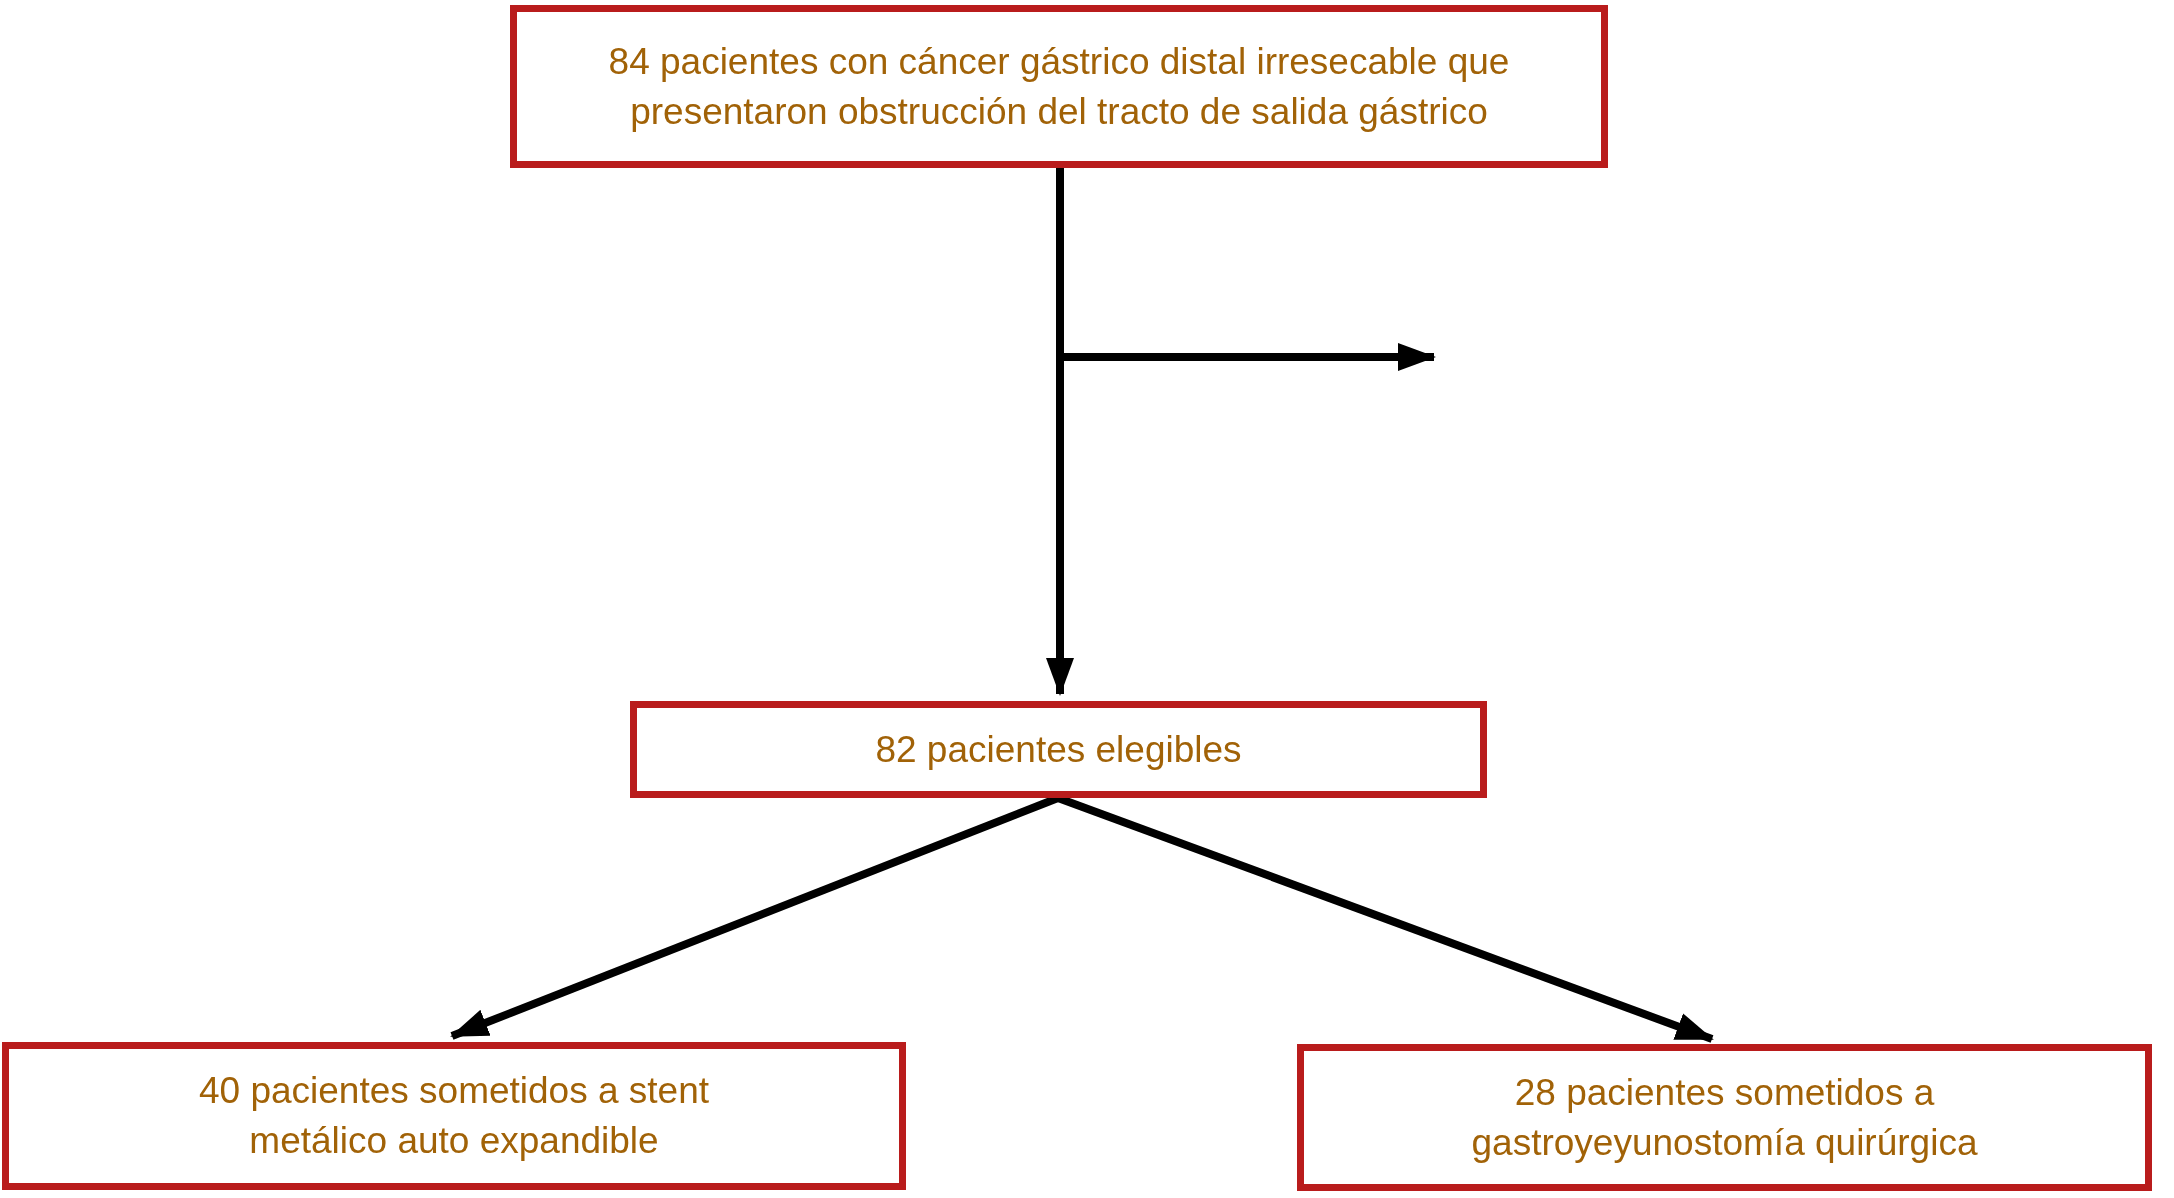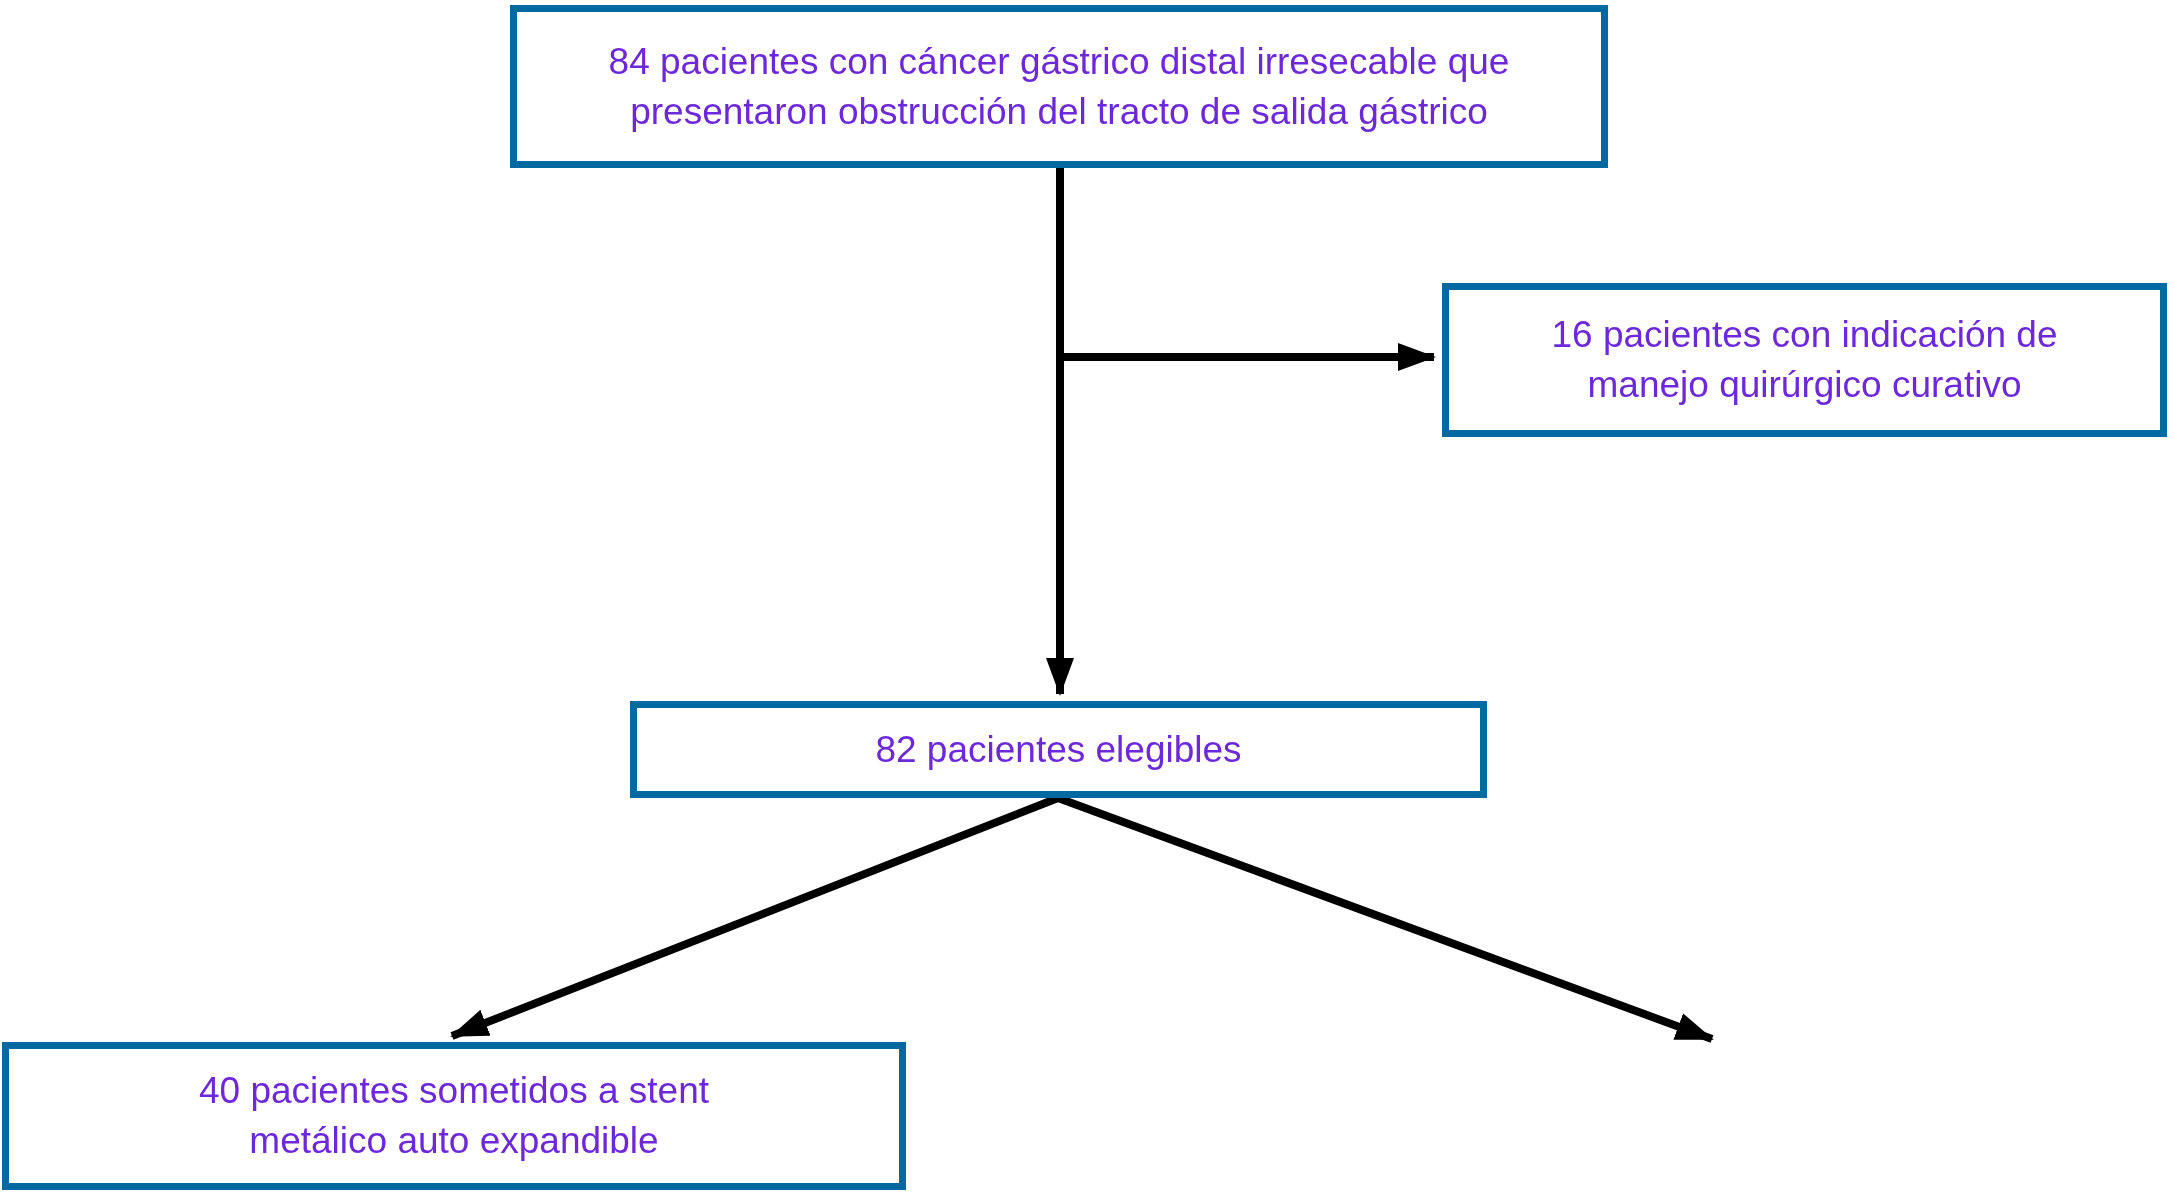--- a/index.html
+++ b/index.html
@@ -18,27 +18,27 @@
   .connectors {
     position: absolute;
     left: 0;
     top: 0;
     width: 2174px;
     height: 1198px;
   }
   .node {
     position: absolute;
     box-sizing: border-box;
-    border: 7px solid #0369a1;
+    border: 7px solid #b91c1c;
     background: #ffffff;
     display: flex;
     align-items: center;
     justify-content: center;
     text-align: center;
-    color: #6d28d9;
+    color: #a16207;
     font-size: 37px;
     line-height: 1.35;
     white-space: pre-line;
     padding: 1px 10px;
   }
   .node-total    { left: 510px;  top: 5px;    width: 1098px; height: 163px; }
   .node-excluded { left: 1442px; top: 283px;  width: 725px;  height: 154px; }
   .node-eligible { left: 630px;  top: 701px;  width: 857px;  height: 97px;  }
   .node-stent    { left: 2px;    top: 1042px; width: 904px;  height: 148px; }
   .node-surgery  { left: 1297px; top: 1044px; width: 855px;  height: 147px; }
@@ -67,28 +67,28 @@
     <path class="connector" d="M 1058 798 L 452 1036" marker-end="url(#arrowhead)"></path>
 
     <path class="connector" d="M 1058 798 L 1712 1039" marker-end="url(#arrowhead)"></path>
   </svg>
 
   <div class="node node-total">
     <span>84 pacientes con cáncer gástrico distal irresecable que
 presentaron obstrucción del tracto de salida gástrico</span>
   </div>
 
-  <div class="node node-excluded">
-    <span>16 pacientes con indicación de
-manejo quirúrgico curativo</span>
-  </div>
 
   <div class="node node-eligible">
     <span>82 pacientes elegibles</span>
   </div>
 
   <div class="node node-stent">
     <span>40 pacientes sometidos a stent
 metálico auto expandible</span>
   </div>
 
+  <div class="node node-surgery">
+    <span>28 pacientes sometidos a
+gastroyeyunostomía quirúrgica</span>
+  </div>
 
 </div>
 
 </body></html>

